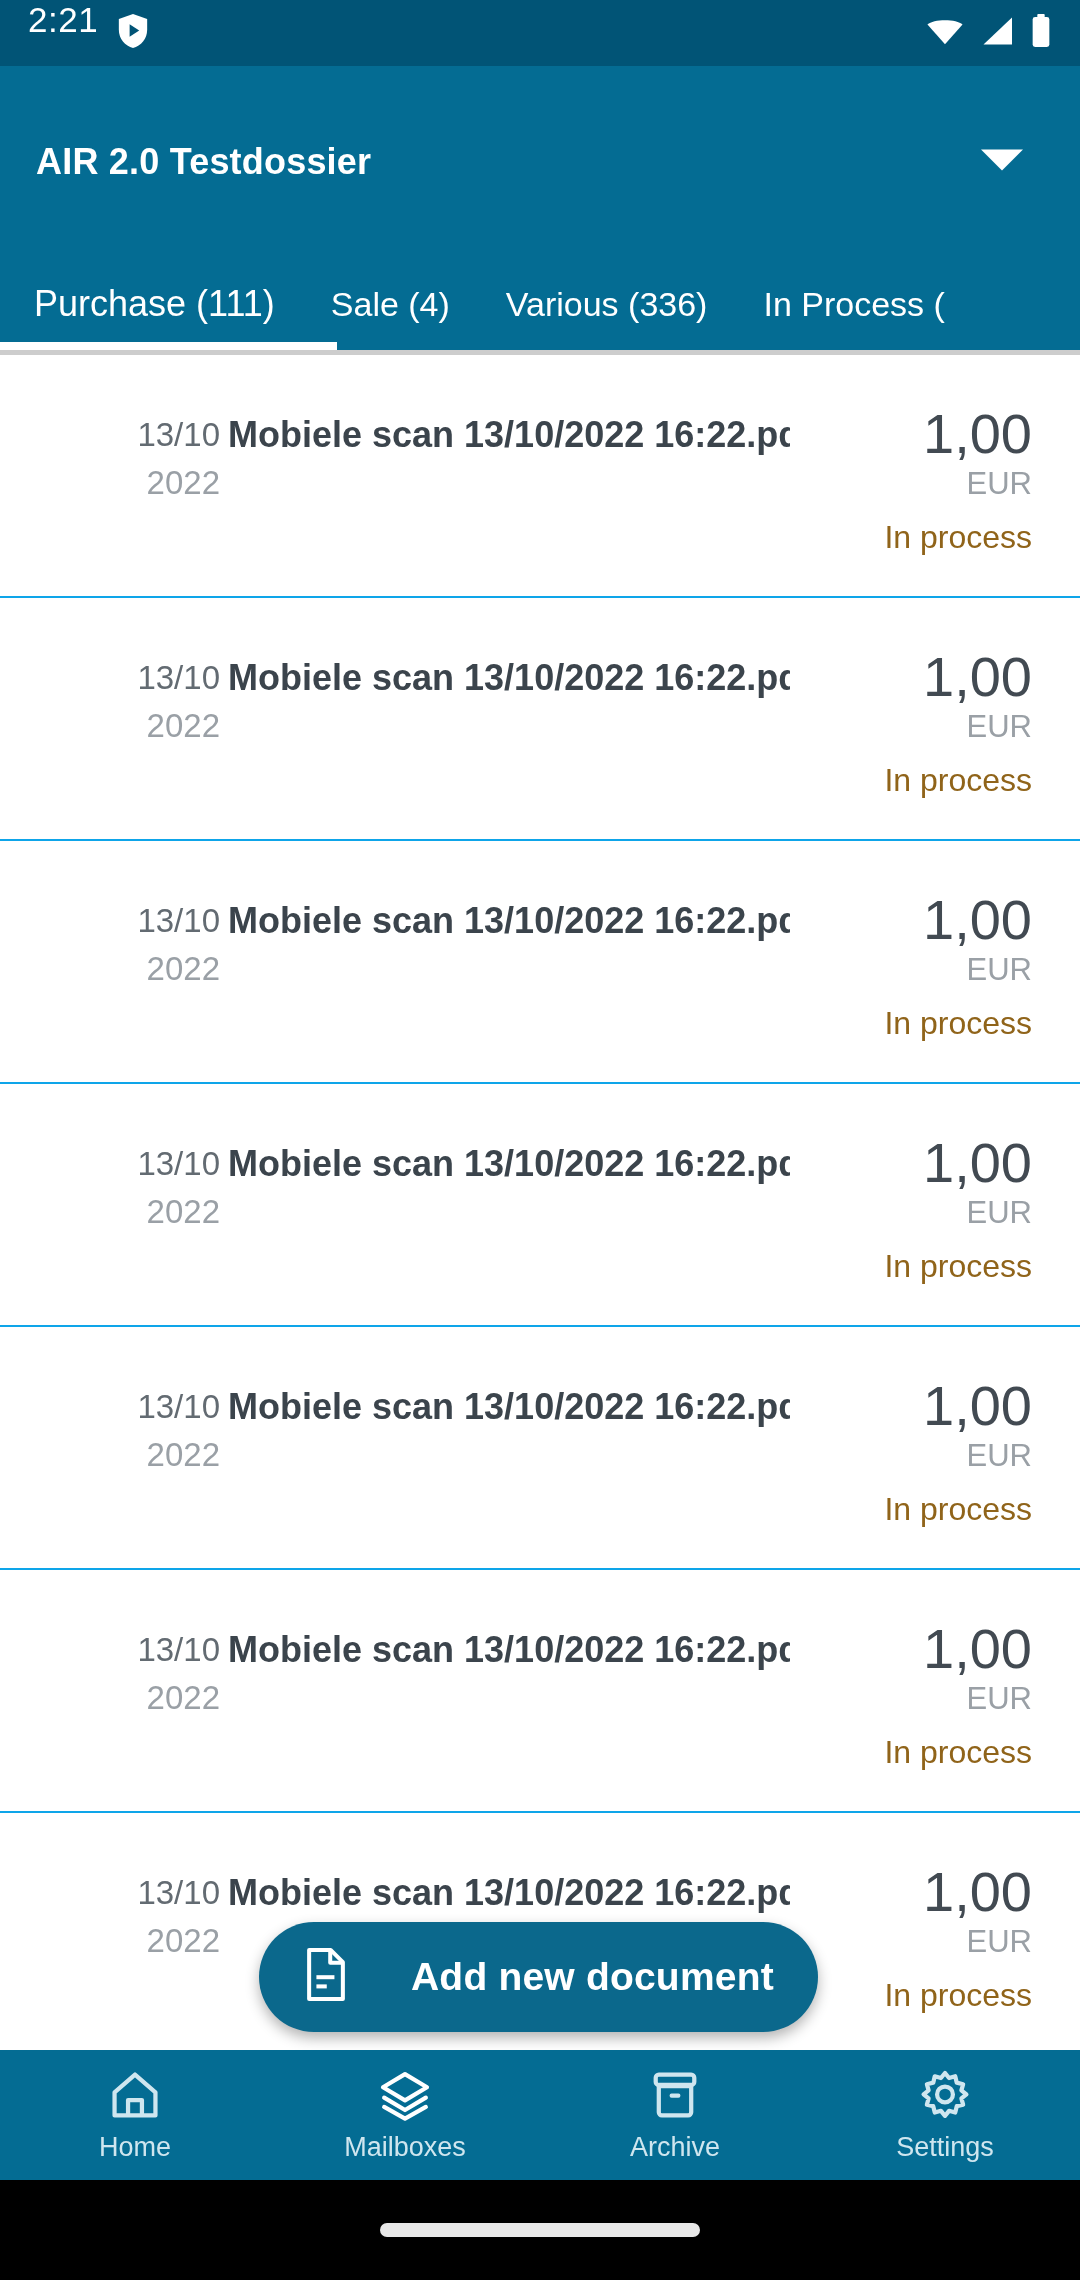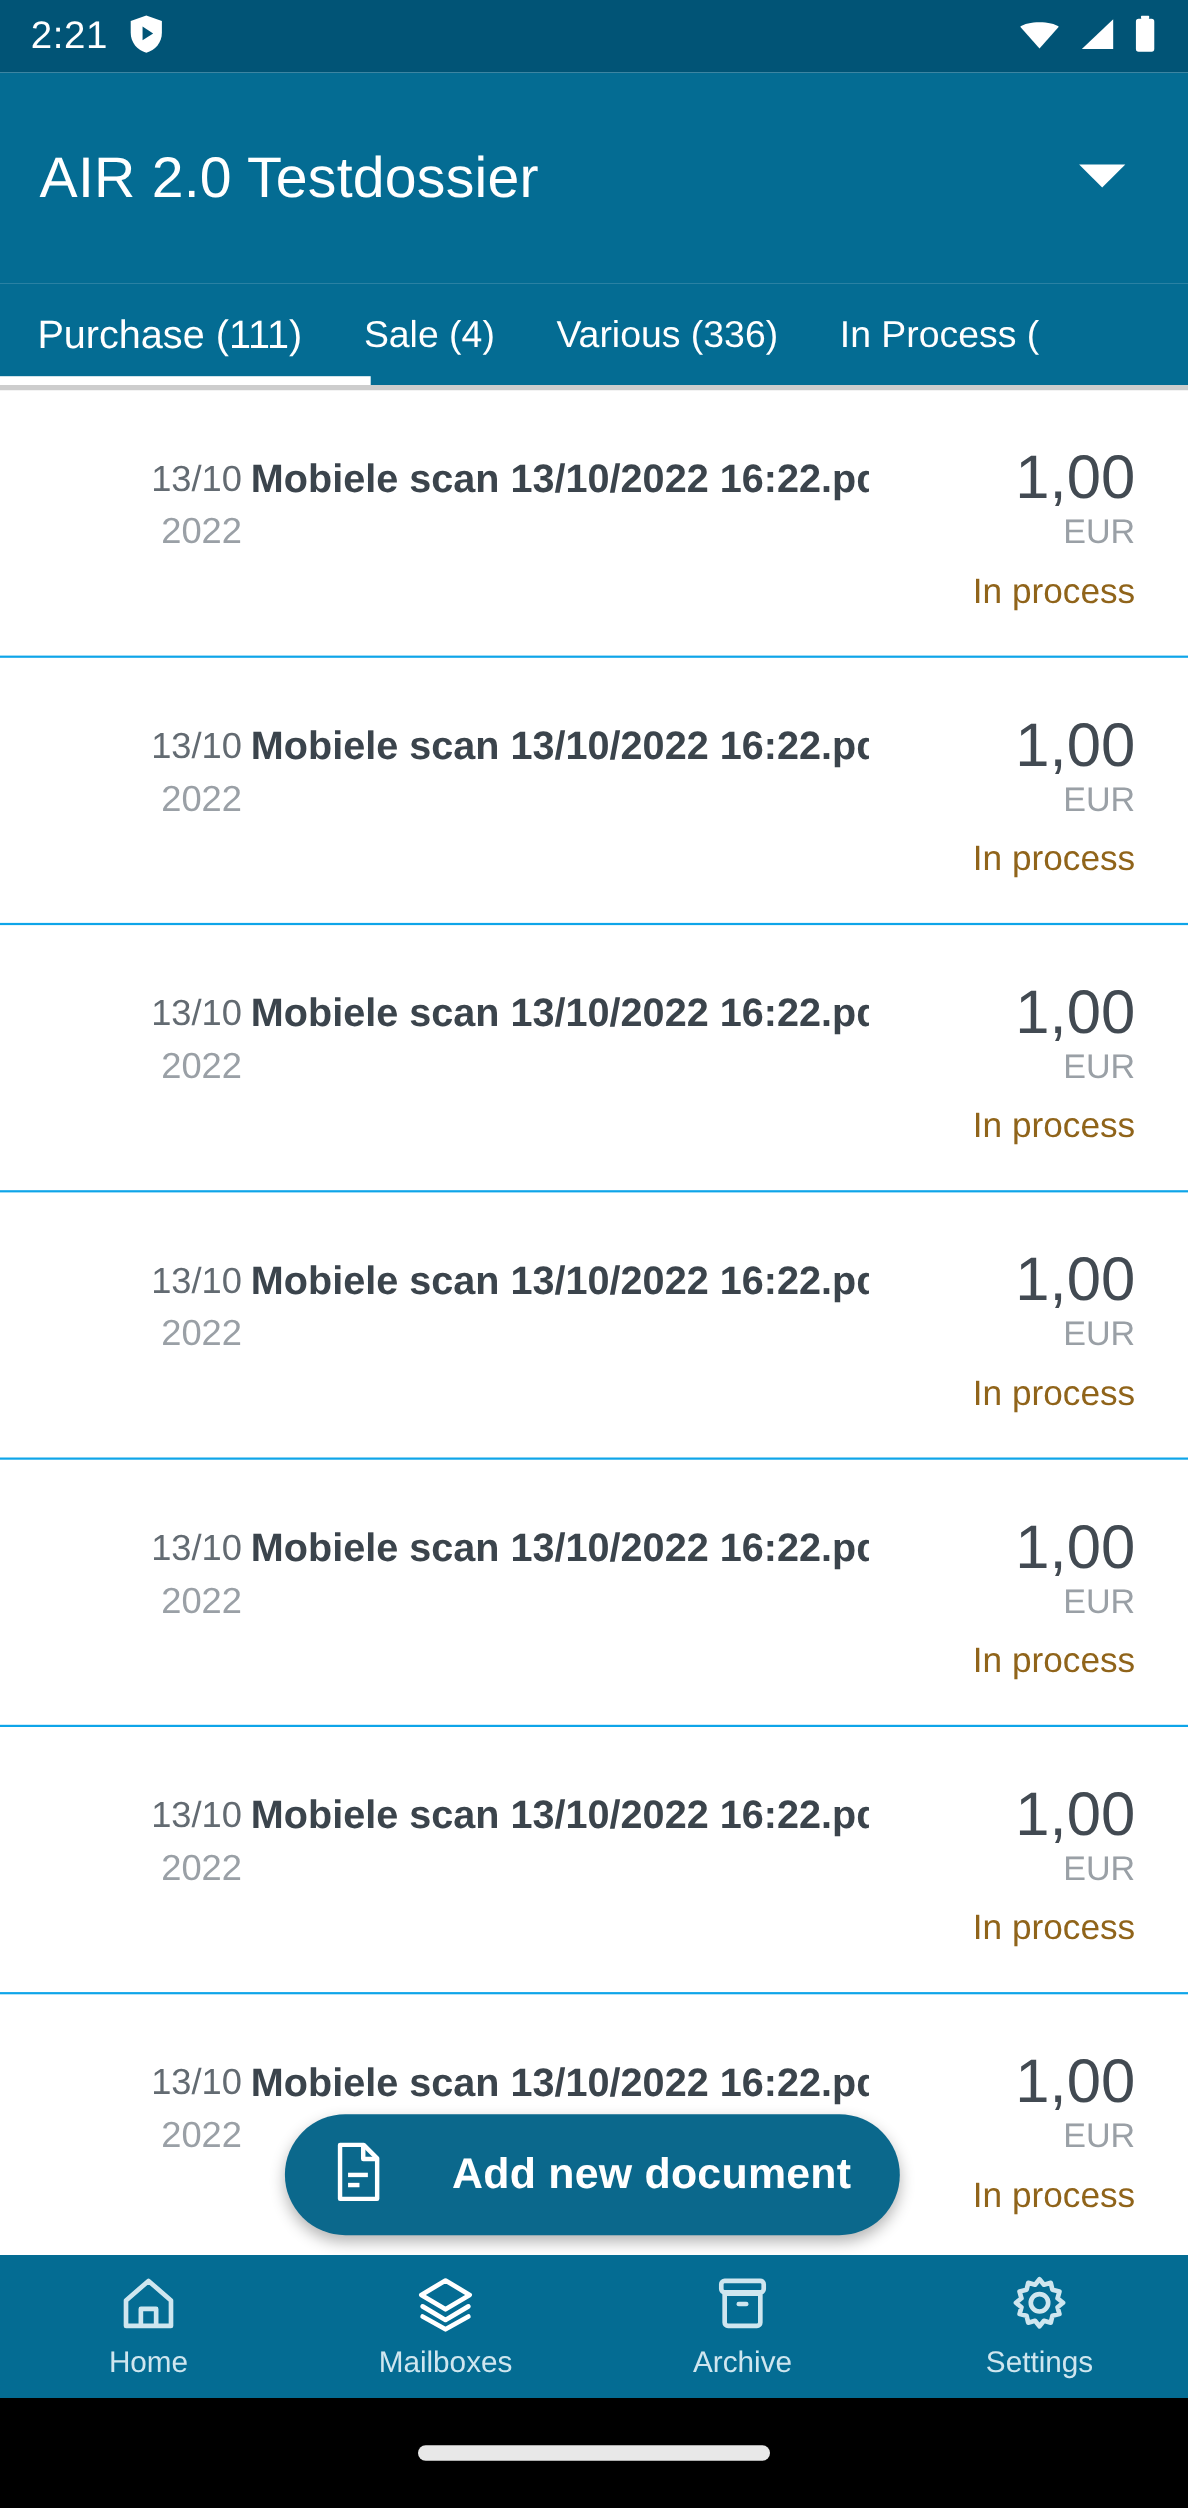--- a/index.html
+++ b/index.html
@@ -7,35 +7,35 @@
   body {
     font-family:"Liberation Sans", sans-serif;
     background:#000;
     overflow:hidden;
   }
   .phone { position:relative; width:1080px; height:2280px; background:#ffffff; }
 
   
   .statusbar {
     height:66px; background:#015476;
-    display:flex; align-items:center; padding:0 28px;
+    display:flex; padding:0 28px;
     color:#ffffff;
   }
   .status-time { font-size:35px; letter-spacing:.5px; }
   .status-left-icons { display:flex; align-items:center; margin-left:18px; }
   .status-right { margin-left:auto; display:flex; align-items:center; gap:16px; }
 
   
   .appbar {
     height:192px; background:#046c93;
     display:flex; align-items:center; padding:0 36px;
     position:relative;
   }
   .appbar-title {
-    color:#ffffff; font-size:52px; font-weight:400; letter-spacing:.2px;
+    color:#ffffff; font-size:36px; font-weight:700; letter-spacing:.2px;
   }
   .appbar-caret { margin-left:auto; margin-right:18px; }
 
   
   .tabbar {
     height:92px; background:#046c93;
     display:flex; align-items:center;
     position:relative; overflow:hidden;
     white-space:nowrap;
   }

